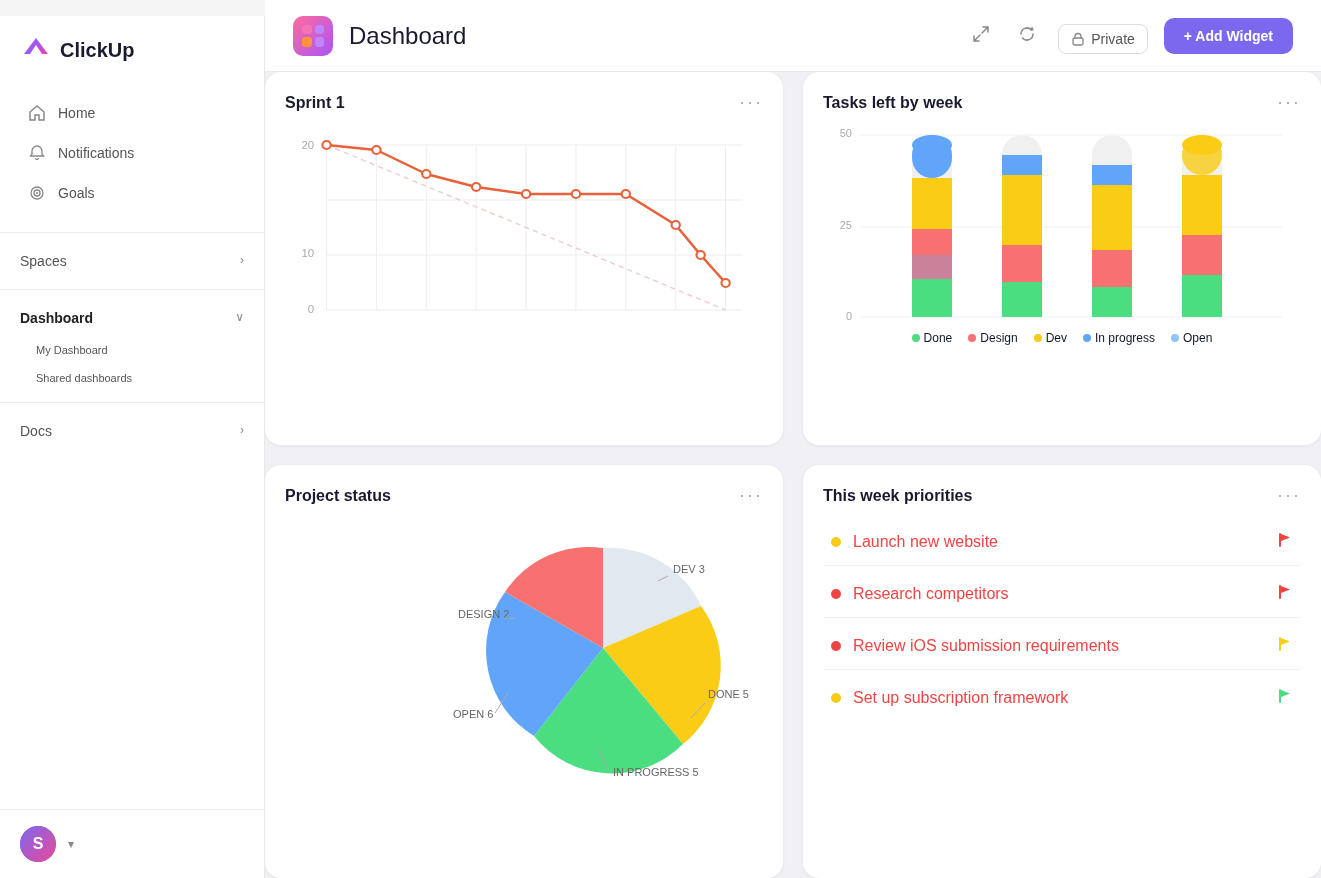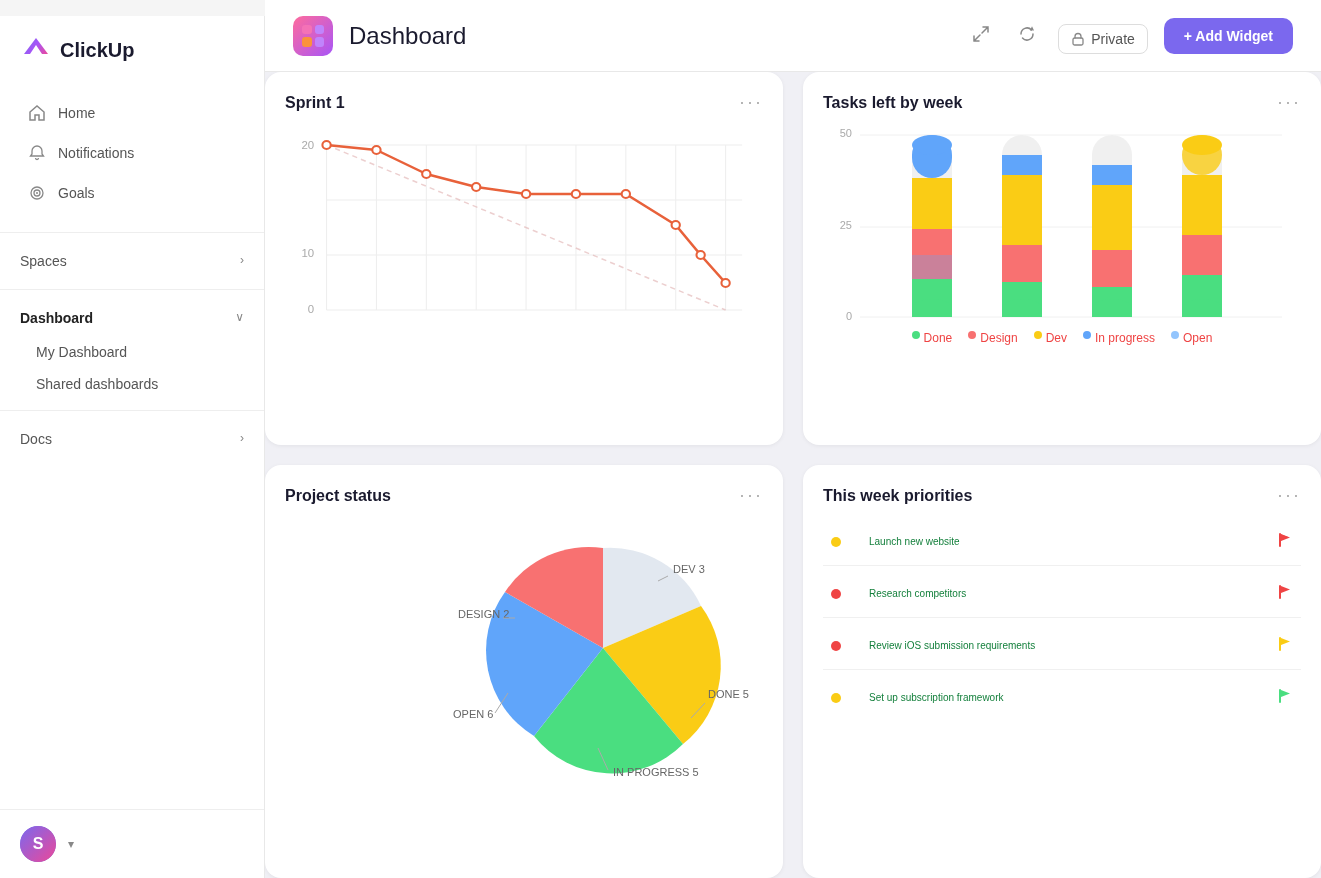--- a/index.html
+++ b/index.html
@@ -11,21 +11,21 @@
     .logo-icon { width: 32px; height: 32px; }
     .logo-text { font-size: 20px; font-weight: 700; color: #1a1a2e; }
     .sidebar-nav { padding: 8px 0; }
     .nav-item { display: flex; align-items: center; gap: 12px; padding: 10px 20px; cursor: pointer; color: #555; font-size: 14px; border-radius: 6px; margin: 2px 8px; }
     .nav-item .nav-icon { width: 18px; height: 18px; display: flex; align-items: center; justify-content: center; color: #888; }
     .sidebar-divider { height: 1px; background: #eee; margin: 10px 0; }
     .section-header { display: flex; justify-content: space-between; padding: 10px 20px; cursor: pointer; }
     .section-header-label { font-size: 14px; color: #555; font-weight: 500; }
     .section-chevron { color: #888; font-size: 12px; }
     .section-bold { font-weight: 700; color: #222; }
-    .sub-item { padding: 8px 20px 8px 36px; font-size: 14px; color: #555; cursor: pointer; }
+    .sub-item { padding: 8px 20px 8px 36px; font-size: 11px; color: #555; cursor: pointer; }
     .sidebar-footer { margin-top: auto; padding: 16px 20px; display: flex; align-items: center; gap: 8px; border-top: 1px solid #eee; }
     .avatar { width: 36px; height: 36px; border-radius: 50%; background: linear-gradient(135deg, #7b68ee, #9b59b6); display: flex; align-items: center; justify-content: center; color: #fff; font-weight: 700; font-size: 14px; overflow: hidden; position: relative; }
     .avatar-initial { position: absolute; top: 0; left: 0; width: 100%; height: 100%; display: flex; align-items: center; justify-content: center; font-size: 16px; font-weight: 700; }
     .avatar-dropdown { color: #888; font-size: 12px; cursor: pointer; margin-left: 4px; }
 
     
     .main { flex: 1; display: flex; flex-direction: column; overflow: hidden; }
 
     
     .header { background: #fff; border-bottom: 1px solid #e8e8e8; padding: 0 28px; height: 72px; display: flex; align-items: center; gap: 16px; }
@@ -42,32 +42,32 @@
     
     .card { background: #fff; border-radius: 16px; padding: 20px; box-shadow: 0 1px 4px rgba(0,0,0,0.06); }
     .card-header { display: flex; justify-content: space-between; align-items: center; margin-bottom: 12px; }
     .card-title { font-size: 16px; font-weight: 600; color: #1a1a2e; }
     .card-menu { color: #aaa; cursor: pointer; font-size: 18px; letter-spacing: 2px; }
 
     
     .sprint-chart { position: relative; height: 220px; }
     .chart-svg { width: 100%; height: 100%; }
     .chart-legend { display: flex; gap: 16px; flex-wrap: wrap; margin-top: 8px; justify-content: center; }
-    .legend-item { display: flex; gap: 4px; font-size: 12px; color: #ef4444; }
+    .legend-item { display: flex; align-items: center; gap: 4px; font-size: 12px; color: #0f172a; }
     .legend-dot { width: 8px; height: 8px; border-radius: 50%; }
 
     
     .pie-container { display: flex; align-items: center; justify-content: flex-end; height: 260px; position: relative; }
 
     
     .priorities-list { display: flex; flex-direction: column; gap: 4px; margin-top: 8px; }
     .priority-item { display: flex; align-items: center; gap: 12px; padding: 14px 8px; border-bottom: 1px solid #f0f0f0; }
     .priority-item:last-child { border-bottom: none; }
     .priority-dot { width: 10px; height: 10px; border-radius: 50%; flex-shrink: 0; }
-    .priority-text { flex: 1; font-size: 10px; color: #15803d; margin-left: 16px; }
+    .priority-text { flex: 1; font-size: 16px; color: #ef4444; }
     .priority-flag { font-size: 14px; }
 
     .grid-icon { display: grid; grid-template-columns: 1fr 1fr; gap: 3px; width: 22px; height: 22px; }
     .grid-cell { background: #e8a0d0; border-radius: 2px; }
     .grid-cell:nth-child(1) { background: #f472b6; }
     .grid-cell:nth-child(2) { background: #c084fc; }
     .grid-cell:nth-child(3) { background: #fb923c; }
     .grid-cell:nth-child(4) { background: #34d399; }
   </style>
 </head>

